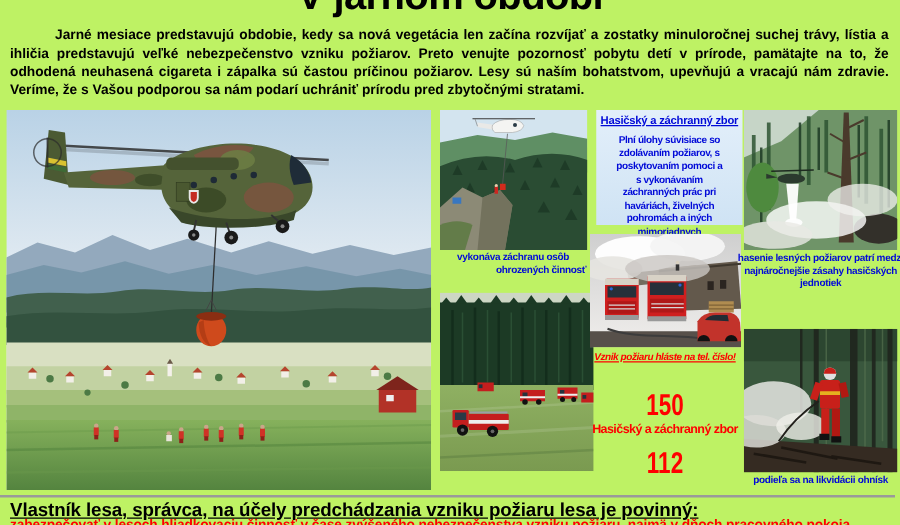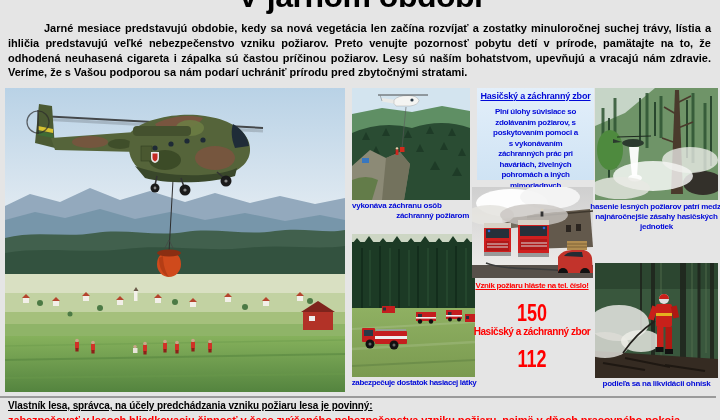--- a/index.html
+++ b/index.html
@@ -1,36 +1,36 @@
 <!DOCTYPE html>
 <html lang="sk"><head>
 <meta charset="utf-8">
 <style>
   html,body{margin:0;padding:0;background:#fff;}
-  #page{position:relative;width:720px;height:420px;background:#e5e5e5;overflow:hidden;
+  #page{position:relative;width:720px;height:420px;background:#bef264;overflow:hidden;
         font-family:"Liberation Sans",sans-serif;font-weight:bold;}
   .photo{position:absolute;overflow:hidden;line-height:0;}
   .photo svg{display:block;}
   .title-strip{position:absolute;top:-17px;left:0;width:720px;text-align:center;
                font-size:32px;line-height:26px;color:#000;letter-spacing:-0.5px;}
   .intro{position:absolute;top:10px;left:8px;width:703px;font-size:11px;line-height:14.8px;
          text-align:justify;text-indent:36px;color:#000;}
   .cap{position:absolute;color:#0009d8;font-size:8px;line-height:10px;letter-spacing:-0.25px;}
   .cap.center{text-align:center;}
   .infobox{position:absolute;left:477px;top:88px;width:117px;height:92px;
            background:linear-gradient(#e3effa,#cfe3f4);color:#0009d8;}
   .infobox .ib-title{margin-top:3px;text-align:center;font-size:9px;text-decoration:underline;letter-spacing:-0.2px;}
   .infobox .ib-body{margin-top:6px;padding:0 14px;font-size:8px;line-height:10.5px;letter-spacing:-0.3px;text-align:center;}
   .redblock{position:absolute;left:458px;top:281px;width:148px;text-align:center;color:#ff0000;}
-  .report{font-size:8px;letter-spacing:-0.35px;text-decoration:underline;margin-bottom:12px;}
+  .report{font-size:8px;letter-spacing:-0.35px;text-decoration:underline;margin-bottom:24px;font-style:italic;}
   .bignum{font-size:24px;line-height:22px;transform:scaleX(.75);transform-origin:center;}
   .numlabel{font-size:10px;letter-spacing:-0.45px;margin-top:2px;margin-bottom:11px;}
   .numlabel2{font-size:9.5px;letter-spacing:-0.35px;margin-top:2px;}
   .divider{position:absolute;top:396px;left:0;width:716px;border-top:2px solid #9a9a9a;height:0;}
-  .duties{position:absolute;left:8px;top:400px;font-size:10px;color:#000;text-decoration:underline;letter-spacing:-0.1px;}
+  .duties{position:absolute;left:8px;top:400px;font-size:15px;color:#000;text-decoration:underline;letter-spacing:-0.1px;}
   .redcut{position:absolute;left:8px;top:414px;width:708px;height:6px;overflow:hidden;
           color:#ff0000;font-size:11px;line-height:13px;white-space:nowrap;letter-spacing:-0.1px;}
 </style>
 </head>
 <body>
 
 <div id="page">
 
   <div class="title-strip">V jarnom období</div>
 
@@ -223,22 +223,22 @@
       <rect x="48" y="59" width="4.5" height="5" fill="#d22b1c"></rect>
       <path d="M30,10 L44,12 L44,16 L30,13.5 Z" fill="#e9e9e7"></path>
       <path d="M42,12 q4,-4.5 14,-4.5 q9,0 11,5 q-1,4.5 -9,5.5 l-14,0 q-3,-2 -2,-6 Z" fill="#f4f4f2" stroke="#9a9a9a" stroke-width="0.4"></path>
       <circle cx="60" cy="12" r="1.6" fill="#2a3a46"></circle>
       <line x1="26" y1="7" x2="76" y2="7" stroke="#3a3a3a" stroke-width="0.9"></line>
       <line x1="28" y1="7" x2="30" y2="13" stroke="#777" stroke-width="0.5"></line>
     </svg>
   </div>
 
   <div class="cap" style="left:352px;top:201px;width:117px;">
-    <div style="text-align:left;">vykonáva záchranu osôb</div>
-    <div style="text-align:right;">záchranný požiarom</div>
+    <div style="text-align:center;">vykonáva záchranu osôb</div>
+    <div style="text-align:right;">ohrozených činnosť</div>
   </div>
 
   <div class="photo" style="left:352px;top:234px;width:123px;height:143px;">
     <svg width="123" height="143" viewBox="0 0 123 143">
       <defs>
         <linearGradient id="meadowG" x1="0" y1="0" x2="0" y2="1">
           <stop offset="0" stop-color="#8fb062"></stop>
             <stop offset="1" stop-color="#7a9a50"></stop>
         </linearGradient>
       </defs>
@@ -306,21 +306,20 @@
         <rect x="23" y="102" width="32" height="3" fill="#eee"></rect>
         <line x1="24" y1="96" x2="54" y2="96" stroke="#9aa0a6" stroke-width="1.5"></line>
         <circle cx="18" cy="110" r="4.5" fill="#111"></circle>
           <circle cx="18" cy="110" r="1.5" fill="#666"></circle>
         <circle cx="42" cy="111" r="4.5" fill="#111"></circle>
           <circle cx="42" cy="111" r="1.5" fill="#666"></circle>
       </g>
     </svg>
   </div>
 
-  <div class="cap center" style="left:349px;top:378px;width:130px;letter-spacing:-0.35px;">zabezpečuje dostatok hasiacej látky</div>
 
   <div class="infobox">
     <div class="ib-title">Hasičský a záchranný zbor</div>
     <div class="ib-body">Plní úlohy súvisiace so zdolávaním požiarov, s poskytovaním pomoci a s vykonávaním záchranných prác pri haváriách, živelných pohromách a iných mimoriadnych udalostiach</div>
   </div>
 
   <div class="photo" style="left:472px;top:187px;width:121px;height:91px;">
     <svg width="121" height="91" viewBox="0 0 121 91">
       <defs>
         <linearGradient id="smokeG" x1="0" y1="0" x2="0" y2="1">

